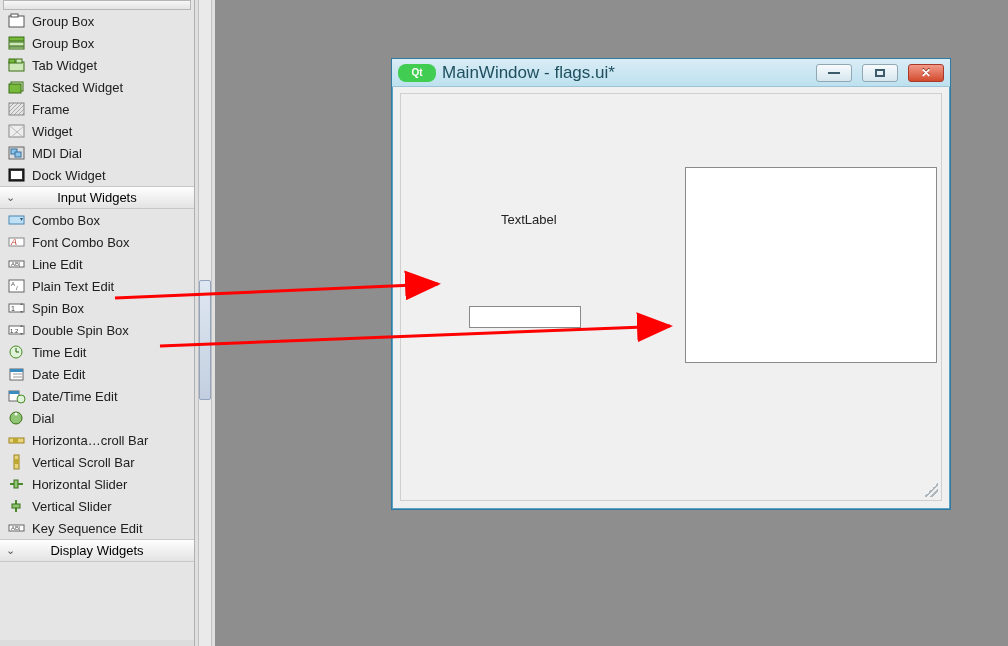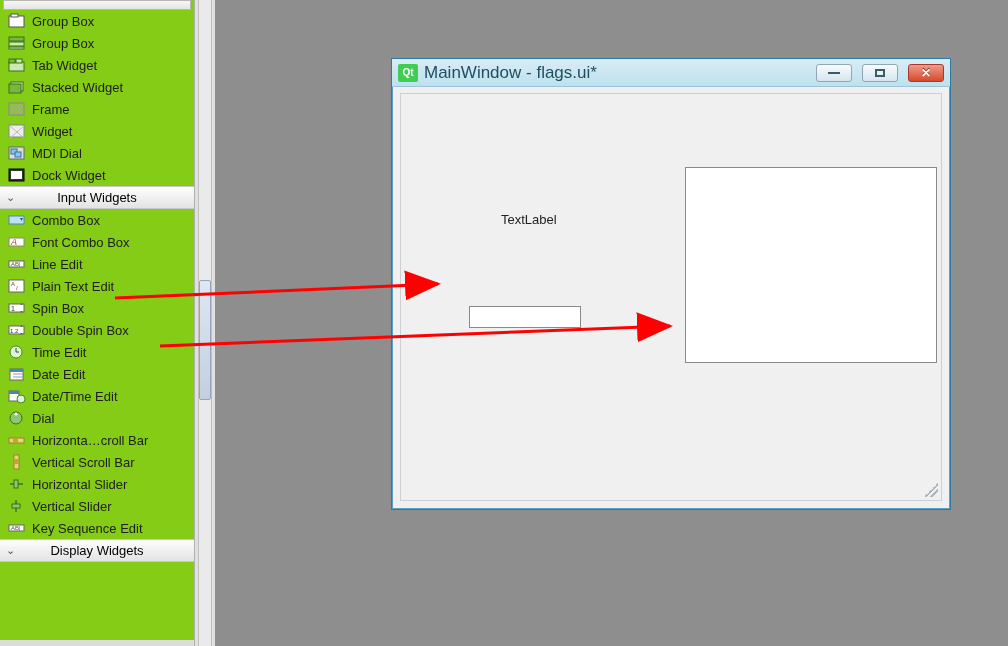--- a/index.html
+++ b/index.html
@@ -12,21 +12,21 @@
     height: 646px;
     overflow: hidden;
     position: relative;
   }
   
   .wbox {
     position: absolute;
     left: 0; top: 0;
     width: 195px;
     height: 646px;
-    background: #84cc16;
+    background: #e5e5e5;
     border-right: 1px solid #b0b0b0;
   }
   .scrollbar-top {
     height: 10px;
     background: linear-gradient(#f7f7f7,#e4e4e4);
     border: 1px solid #b6b6b6;
     margin: 0 3px 0 3px;
   }
   .wbox .bottom-shade {
     position:absolute; left:0; right:0; bottom:0; height:6px;
@@ -98,21 +98,21 @@
   }
   .pwin .titlebar {
     height:28px;
     background: linear-gradient(#d9ecf5,#bde1ef);
     display:flex; align-items:center;
     padding: 0 6px;
     gap:6px;
     border-bottom:1px solid #9cc4d6;
   }
   .qt-logo {
-    width:20px;height:18px;background:#41cd52;border-radius:2px;
+    width:38px;height:18px;background:#41cd52;border-radius:8px;
     display:flex;align-items:center;justify-content:center;
     color:#fff;font-size:10px;font-weight:bold;
   }
   .titlebar .title { color:#205060; font-size:17px; }
   .titlebar .spacer { flex:1; }
   .winbtn {
     width:36px; height:18px;
     border:1px solid #8fa8b4;
     background:linear-gradient(#f7fbfd,#d6e6ee);
     border-radius:3px;

